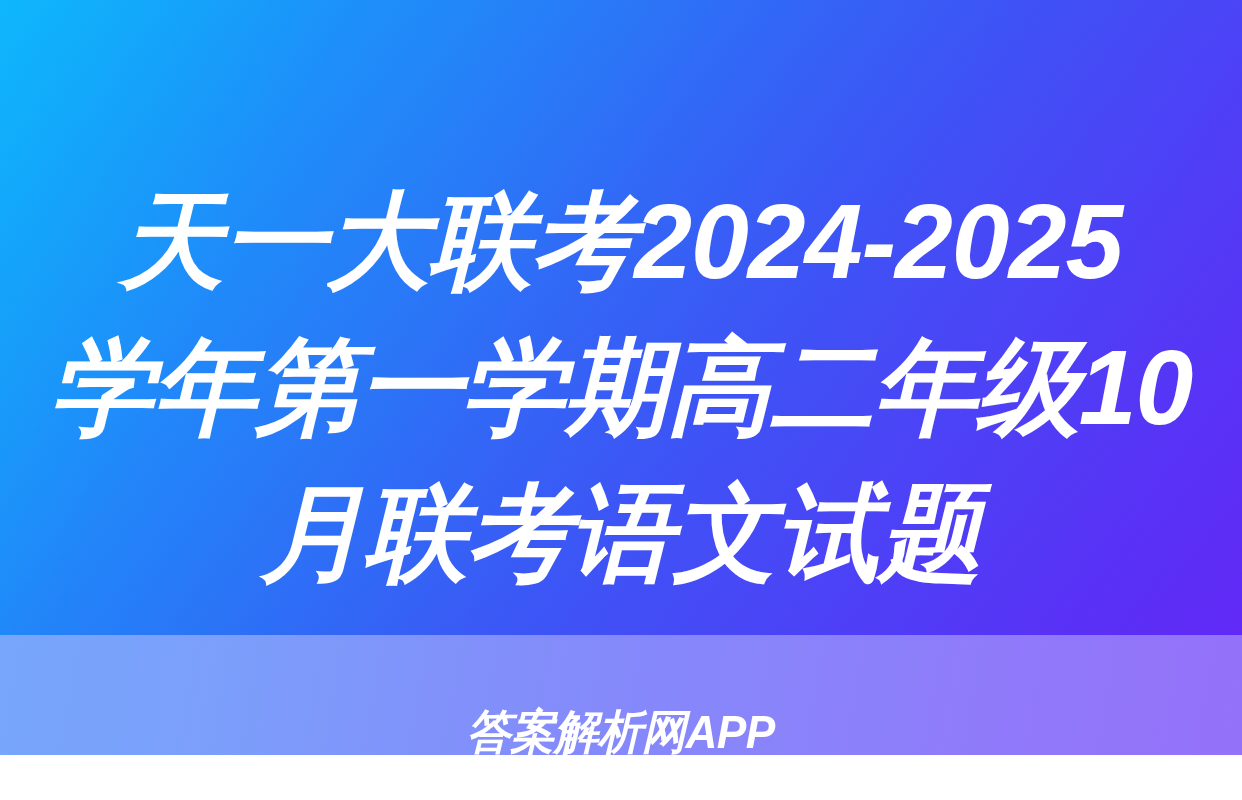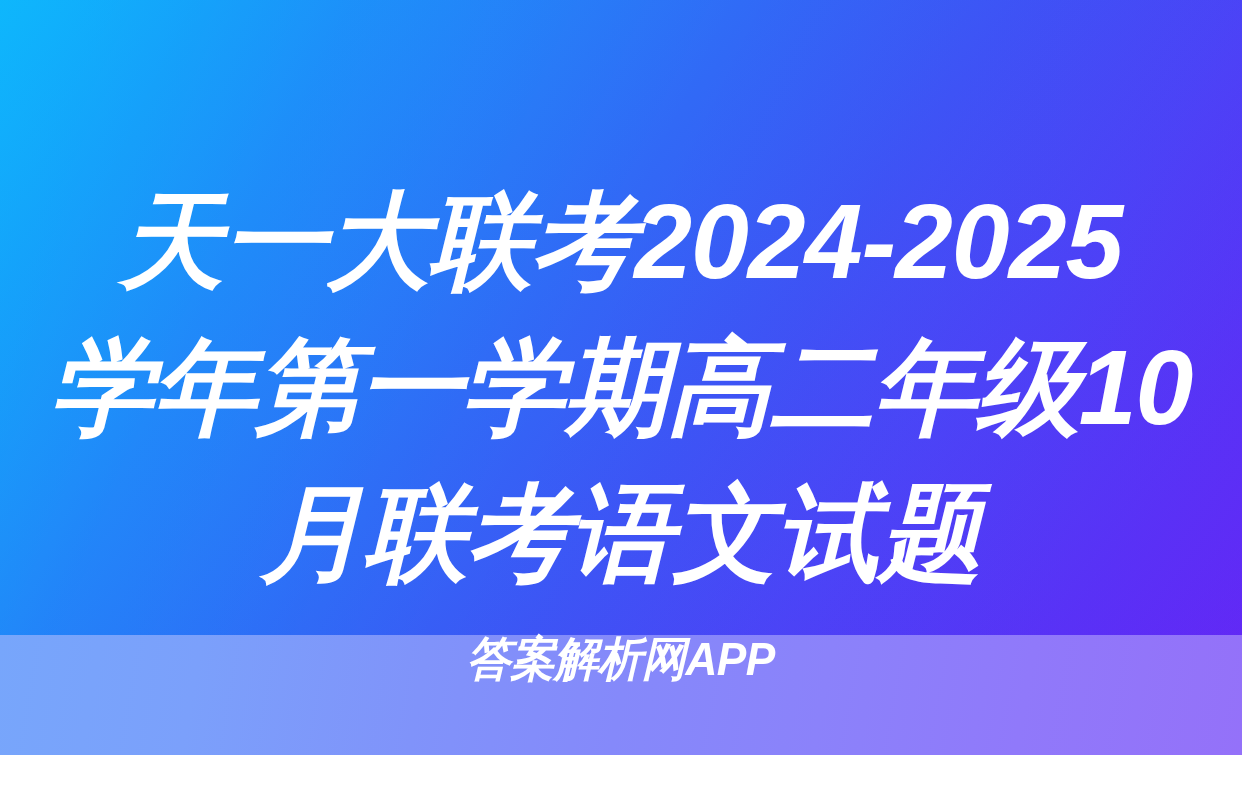--- a/index.html
+++ b/index.html
@@ -74,21 +74,21 @@
     z-index: 3;
     background: linear-gradient(100deg,
         #77A6FB 0%,
         #7BA0FB 16%,
         #8093FA 34%,
         #8589FA 50%,
         #8B82FA 66%,
         #9079FA 82%,
         #9471F9 100%);
     display: flex;
-    align-items: flex-start;
+    align-items: flex-end;
     justify-content: center;
   }
 
   .watermark {
     color: #ffffff;
     font-size: 47px;
     font-weight: 700;
     font-style: italic;
     letter-spacing: -0.5px;
     line-height: 1;

